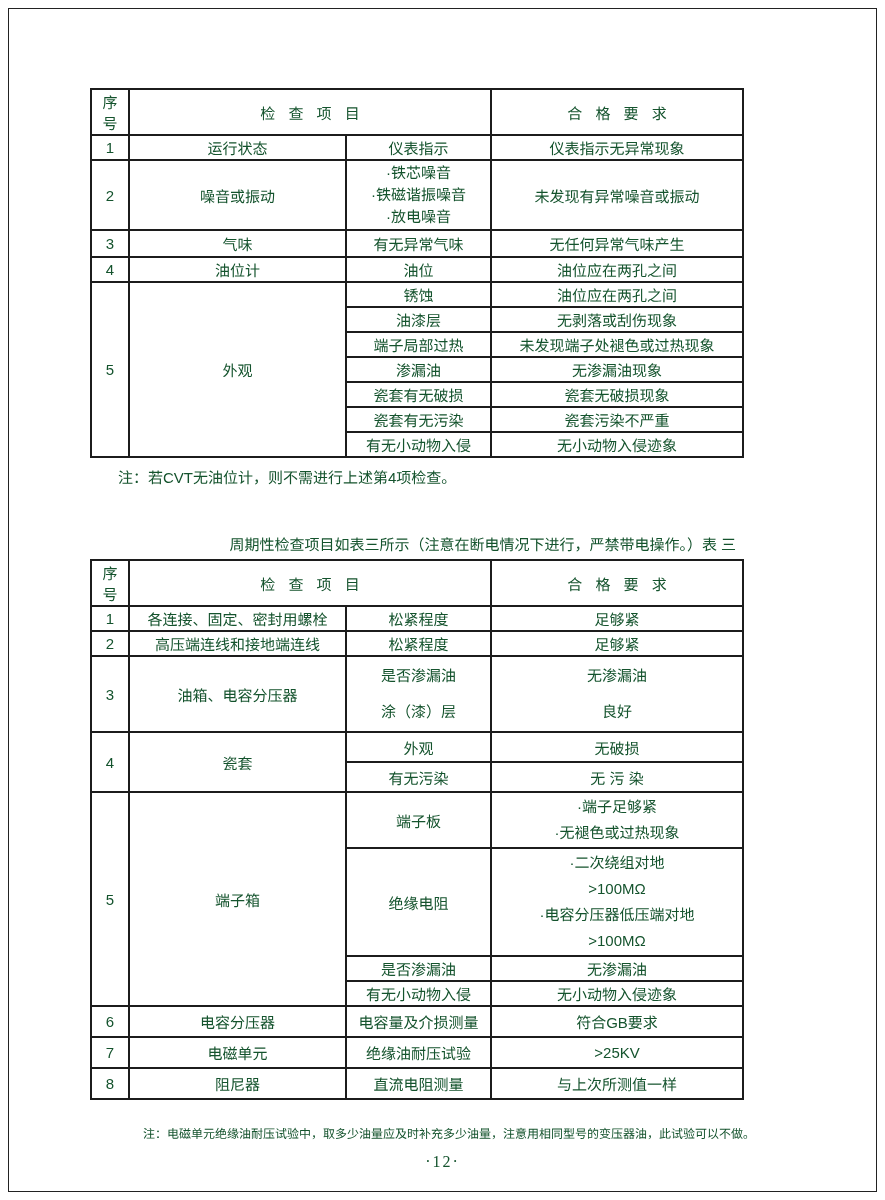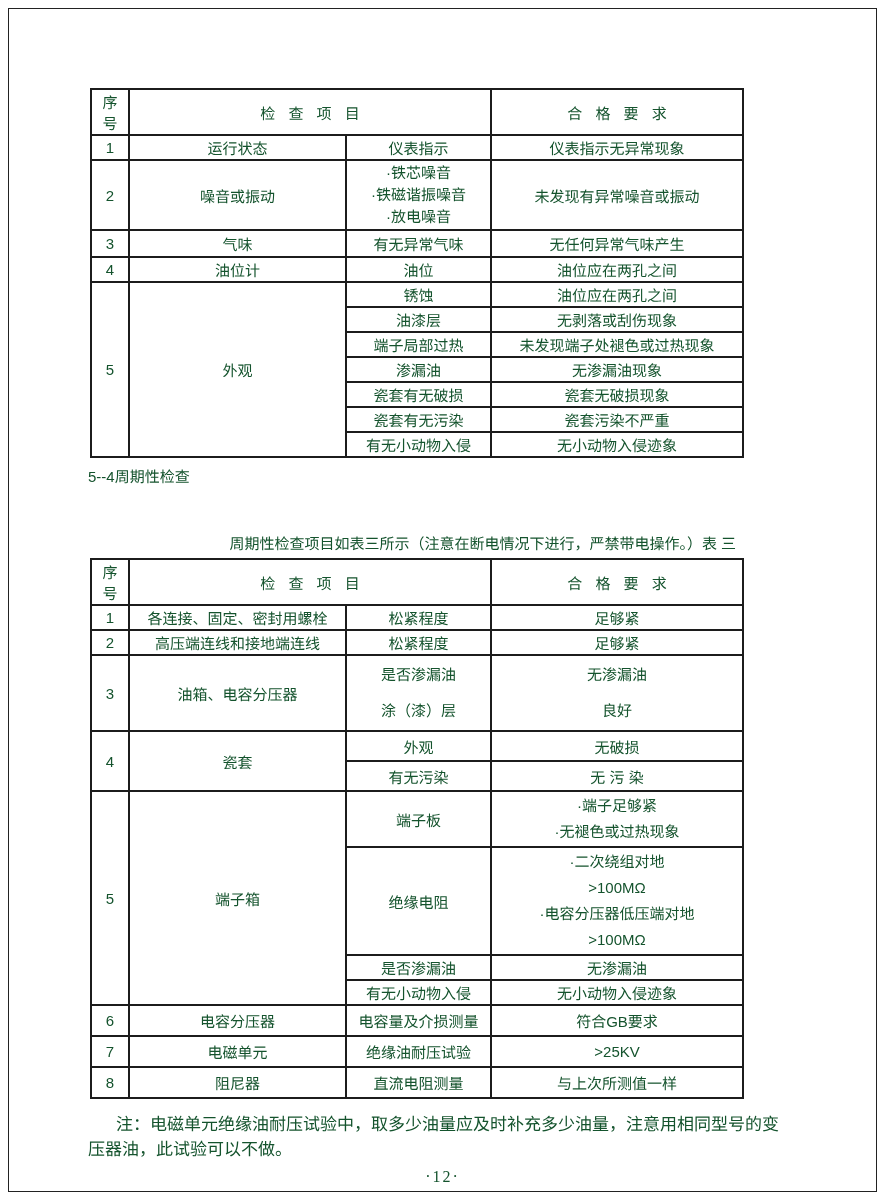--- a/index.html
+++ b/index.html
@@ -50,23 +50,24 @@
   .intro-row{
     width:652px;
     margin:46px 10px 4px 90px;
     display:flex;justify-content:flex-end;align-items:flex-end;
     font-size:15px;line-height:21px;
   }
   .intro-row .lead{padding-left:28px;}
   .intro-row .lbl{letter-spacing:4px;padding-right:2px;white-space:nowrap;}
   .note2{
     width:694px;
-    margin:13px 0 0 88px;
-    font-size:17px;line-height:25px;
+    margin:22px 0 0 88px;
+    font-size:12px;line-height:25px;
     text-indent:28px;
+    text-align:center;
   }
   .pageno{
     margin-top:6px;
     text-align:center;
     font-size:16px;
     letter-spacing:2px;
     font-family:"Liberation Serif",serif;
   }
 </style>
 </head>
@@ -140,21 +141,21 @@
       <td>瓷套有无污染</td>
       <td>瓷套污染不严重</td>
     </tr>
     <tr style="height:24px;">
       <td>有无小动物入侵</td>
       <td>无小动物入侵迹象</td>
     </tr>
   </tbody>
     </table>
 
-  <p class="sect-heading">5--4周期性检查</p>
+  <p class="note1">注：若CVT无油位计，则不需进行上述第4项检查。</p>
 
   <div class="intro-row">
     <span class="lead">周期性检查项目如表三所示（注意在断电情况下进行，严禁带电操作。）</span>
     <span class="lbl">表三</span>
   </div>
 
   <table class="tbl t2">
     <colgroup>
         <col class="c1">
         <col class="c2">

